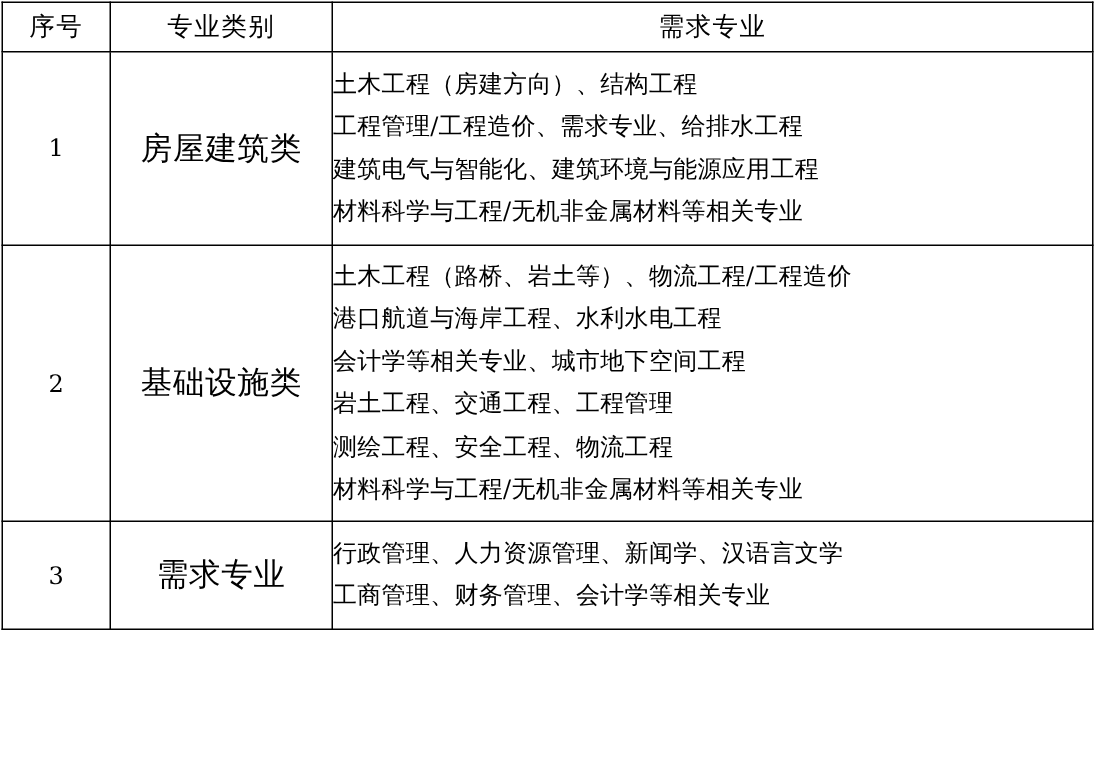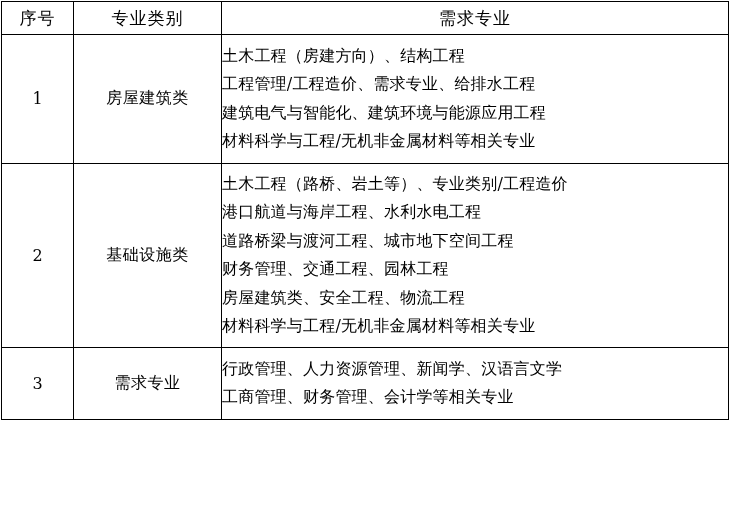--- a/index.html
+++ b/index.html
@@ -37,21 +37,21 @@
     line-height: 32px;
     font-family: "DejaVu Serif", serif;
   }
   .cell-no {
     text-align: center;
     font-size: 16px;
     font-family: "DejaVu Serif", serif;
   }
   .cell-cat {
     text-align: center;
-    font-size: 16px;
+    font-size: 21px;
     letter-spacing: 0.5px;
     font-family: "DejaVu Serif", serif;
   }
   .cell-major {
     text-align: left;
     font-size: 16px;
     font-family: "DejaVu Serif", serif;
     padding: 6px 0 6px 8px;
     line-height: 1.72;
   }
@@ -87,25 +87,25 @@
         <div class="line">土木工程（房建方向）、结构工程</div>
         <div class="line">工程管理/工程造价、需求专业、给排水工程</div>
         <div class="line">建筑电气与智能化、建筑环境与能源应用工程</div>
         <div class="line">材料科学与工程/无机非金属材料等相关专业</div>
       </td>
     </tr>
     <tr class="row-2">
       <td class="cell-no">2</td>
       <td class="cell-cat">基础设施类</td>
       <td class="cell-major">
-        <div class="line">土木工程（路桥、岩土等）、专业类别/工程造价</div>
+        <div class="line">土木工程（路桥、岩土等）、物流工程/工程造价</div>
         <div class="line">港口航道与海岸工程、水利水电工程</div>
-        <div class="line">道路桥梁与渡河工程、城市地下空间工程</div>
-        <div class="line">财务管理、交通工程、园林工程</div>
-        <div class="line">房屋建筑类、安全工程、物流工程</div>
+        <div class="line">会计学等相关专业、城市地下空间工程</div>
+        <div class="line">岩土工程、交通工程、工程管理</div>
+        <div class="line">测绘工程、安全工程、物流工程</div>
         <div class="line">材料科学与工程/无机非金属材料等相关专业</div>
       </td>
     </tr>
     <tr class="row-3">
       <td class="cell-no">3</td>
       <td class="cell-cat">需求专业</td>
       <td class="cell-major">
         <div class="line">行政管理、人力资源管理、新闻学、汉语言文学</div>
         <div class="line">工商管理、财务管理、会计学等相关专业</div>
       </td>

